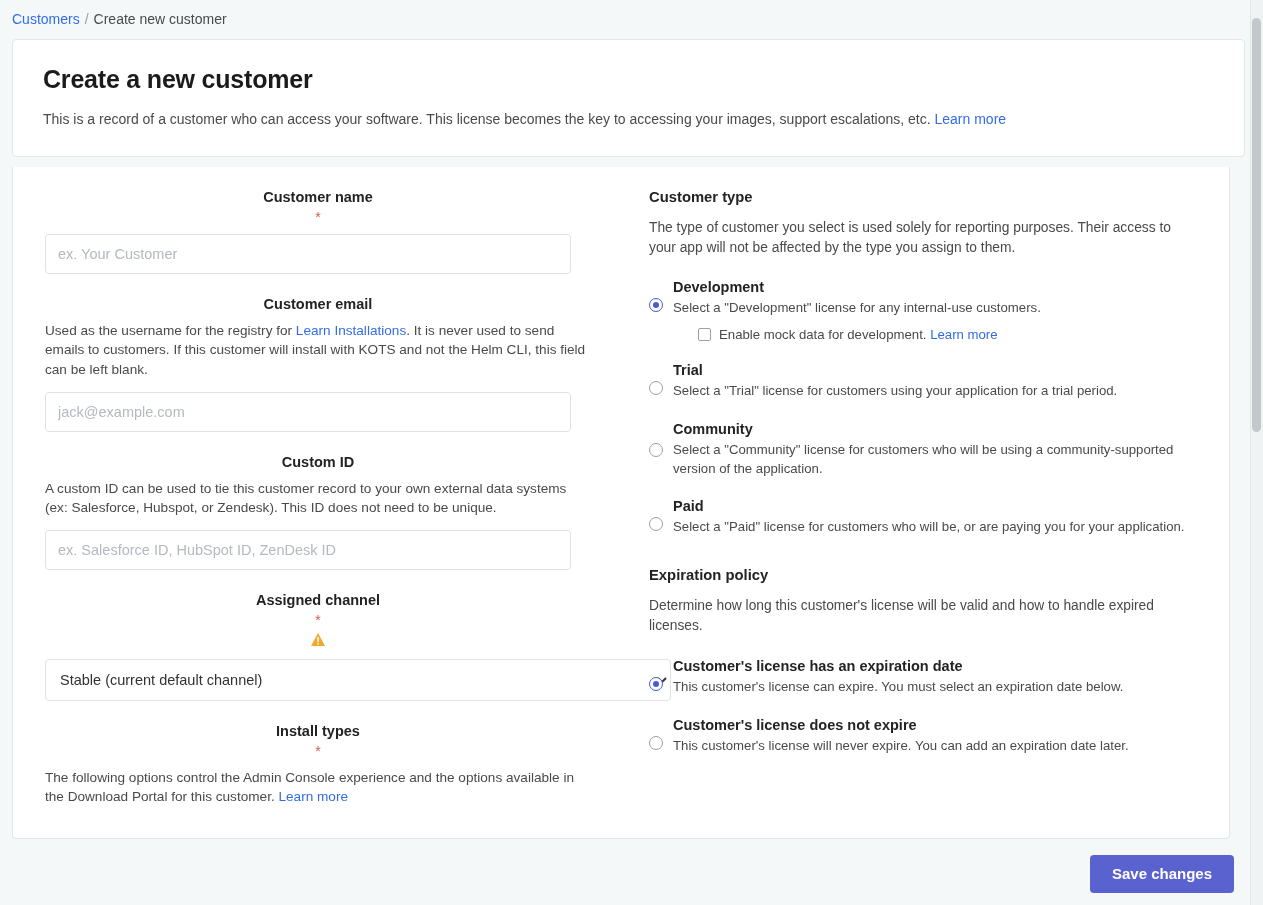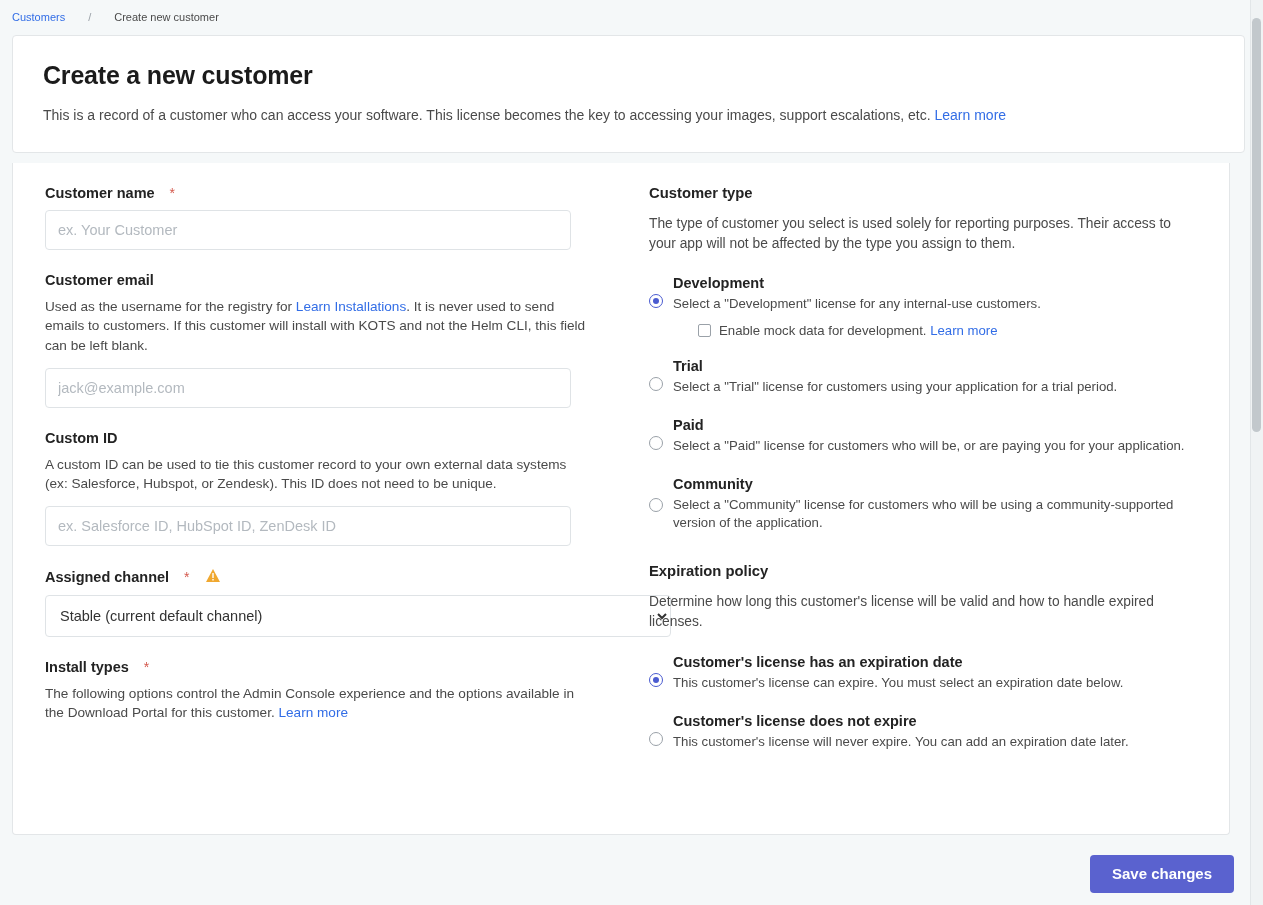--- a/index.html
+++ b/index.html
@@ -16,25 +16,25 @@
   .page {
     position: relative;
     width: 1263px;
     height: 905px;
     background: #f5f8f9;
   }
 
   
   .breadcrumb {
     padding: 11px 0 0 12px;
-    font-size: 11px;
+    font-size: 14px;
     color: #585858;
     display: flex;
     align-items: center;
-    gap: 23px;
+    gap: 5px;
   }
   .breadcrumb .crumb-link {
     color: #326de6;
     text-decoration: none;
     cursor: pointer;
   }
   .breadcrumb .crumb-sep { color: #9aa1a8; }
   .breadcrumb .crumb-current { color: #4a4a4a; }
 
   
@@ -85,21 +85,22 @@
     padding: 22px 30px 0 28px;
   }
 
   .field-label {
     font-size: 14.5px;
     font-weight: bold;
     color: #232323;
     margin: 0 0 9px 0;
     display: flex;
     align-items: center;
-    gap: 15px;
+    gap: 4px;
+    flex-direction: column;
   }
   .req { color: #d4594d; font-size: 14px; font-weight: normal; }
   .warn-icon { display: inline-block; line-height: 1; }
 
   .help-text {
     font-size: 13.6px;
     color: #4a4a4a;
     line-height: 1.45;
     margin: 0 0 12px 0;
   }
@@ -361,32 +362,32 @@
 
       <div class="radio-row">
         <div class="radio-ctrl"></div>
         <div class="radio-body">
           <div class="radio-title">Trial</div>
           <p class="radio-desc">Select a "Trial" license for customers using your application for a trial period.</p>
         </div>
       </div>
 
       <div class="radio-row">
+        <div class="radio-ctrl top-align"></div>
+        <div class="radio-body">
+          <div class="radio-title">Community</div>
+          <p class="radio-desc">Select a "Community" license for customers who will be using a community-supported version of the application.</p>
+        </div>
+      </div>
+
+      <div class="radio-row">
         <div class="radio-ctrl"></div>
         <div class="radio-body">
           <div class="radio-title">Paid</div>
           <p class="radio-desc">Select a "Paid" license for customers who will be, or are paying you for your application.</p>
-        </div>
-      </div>
-
-      <div class="radio-row">
-        <div class="radio-ctrl top-align"></div>
-        <div class="radio-body">
-          <div class="radio-title">Community</div>
-          <p class="radio-desc">Select a "Community" license for customers who will be using a community-supported version of the application.</p>
         </div>
       </div>
 
       <div class="exp-block">
         <div class="section-title">Expiration policy</div>
         <p class="section-desc">Determine how long this customer's license will be valid and how to handle expired licenses.</p>
 
         <div class="radio-row">
           <div class="radio-ctrl checked"></div>
           <div class="radio-body">

